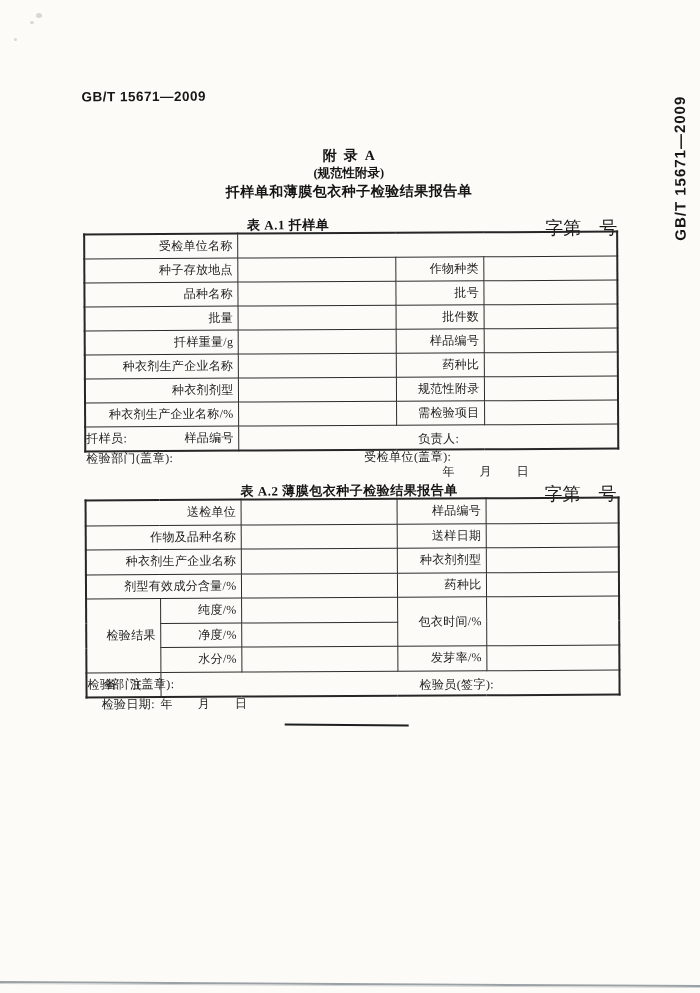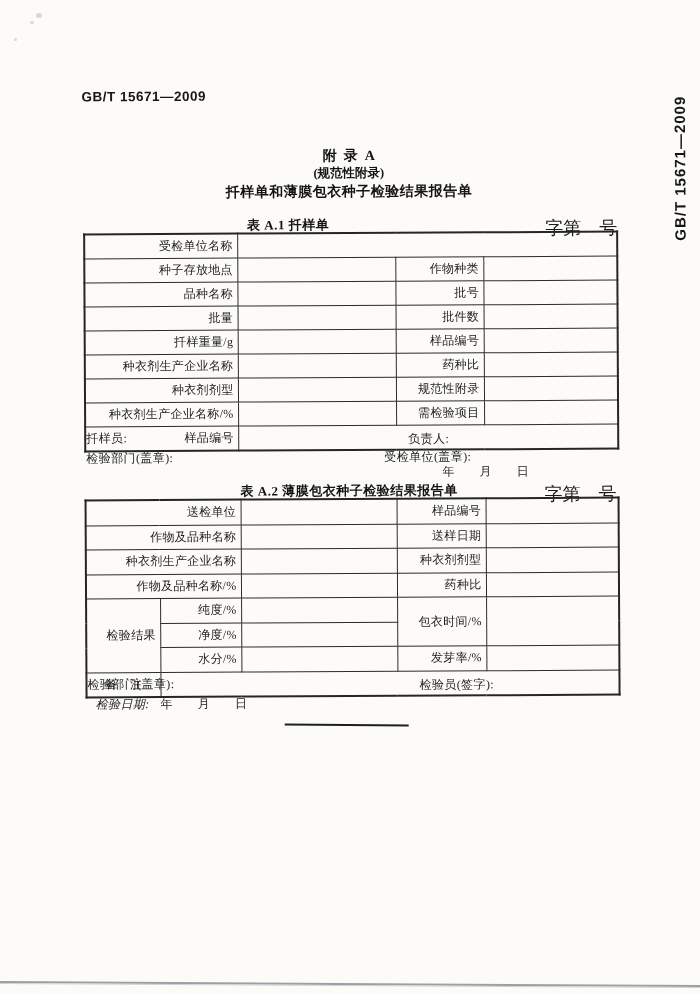--- a/index.html
+++ b/index.html
@@ -117,22 +117,22 @@
     </tr>
     <tr>
       <td class="lbl">样品编号</td>
       <td colspan="3"></td>
     </tr>
   </tbody>
     </table>
 
   <div class="abs note" style="left:86px;top:429px;text-align:right;">扦样员:</div>
   <div class="abs note" style="left:86px;top:449px;">检验部门(盖章):</div>
-  <div class="abs note" style="left:408px;top:431px;">负责人:</div>
-  <div class="abs note" style="left:384px;top:449px;">受检单位(盖章):</div>
+  <div class="abs note" style="left:418px;top:431px;">负责人:</div>
+  <div class="abs note" style="left:364px;top:449px;">受检单位(盖章):</div>
   <div class="abs note pre" style="left:442px;top:464px;">年　　月　　日</div>
 
   <div class="abs caption" style="left:240px;top:482px;">表 A.2  薄膜包衣种子检验结果报告单</div>
   <div class="abs docno pre" style="left:516px;top:483px;">字第　号</div>
 
   <table class="form" id="table-a2" style="left:84px;top:498px;width:533px;">
     <colgroup>
         <col style="width:74px">
         <col style="width:81px">
         <col style="width:156px">
@@ -152,21 +152,21 @@
       <td class="lbl">送样日期</td>
       <td></td>
     </tr>
     <tr>
       <td colspan="2" class="lbl">种衣剂生产企业名称</td>
       <td></td>
       <td class="lbl">种衣剂剂型</td>
       <td></td>
     </tr>
     <tr>
-      <td colspan="2" class="lbl">作物及品种名称/%</td>
+      <td colspan="2" class="lbl">剂型有效成分含量/%</td>
       <td></td>
       <td class="lbl">药种比</td>
       <td></td>
     </tr>
     <tr>
       <td rowspan="3" class="lbl">检验结果</td>
       <td class="lbl">纯度/%</td>
       <td></td>
       <td rowspan="2" class="lbl">包衣时间/%</td>
       <td rowspan="2"></td>
@@ -183,21 +183,21 @@
     </tr>
     <tr>
       <td class="lbl center pre">备　注</td>
       <td colspan="4"></td>
     </tr>
   </tbody>
     </table>
 
   <div class="abs note" style="left:86px;top:675px;">检验部门(盖章):</div>
   <div class="abs note" style="left:418px;top:677px;">检验员(签字):</div>
-  <div class="abs note" style="left:94px;top:695px;font-style:italic;">检验日期:</div>
+  <div class="abs note" style="left:100px;top:695px;">检验日期:</div>
   <div class="abs note pre" style="left:159px;top:695px;">年　　月　　日</div>
 
   <div class="abs end-line"></div>
 
 </div>
 
 <div class="scan-edge"></div>
 <div class="scan-edge2"></div>
 <div class="speck" style="left:36px;top:13px;width:6px;height:5px;"></div>
 <div class="speck" style="left:30px;top:21px;width:4px;height:3px;"></div>

